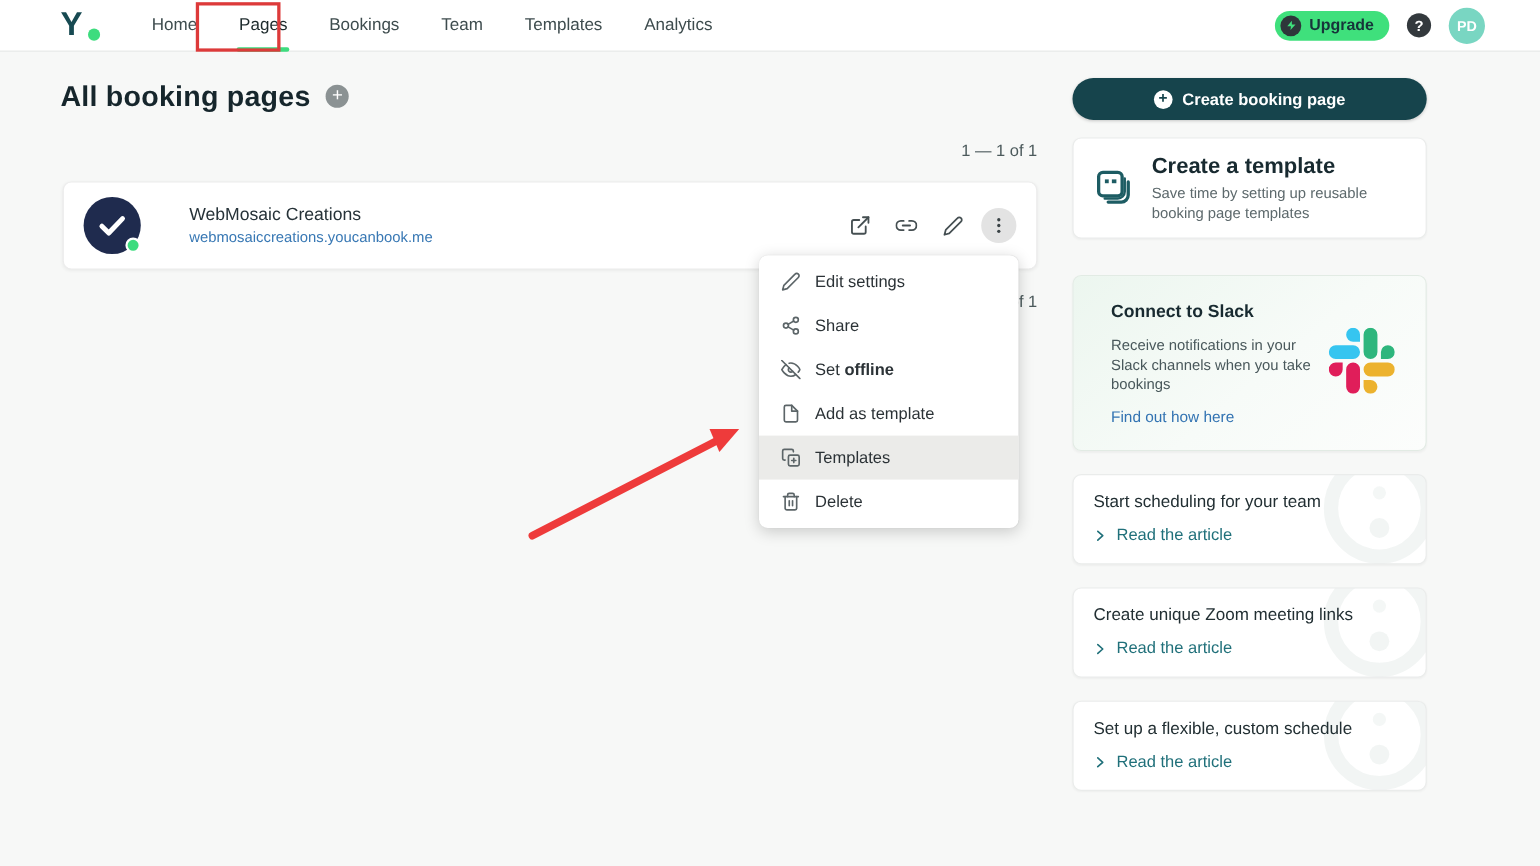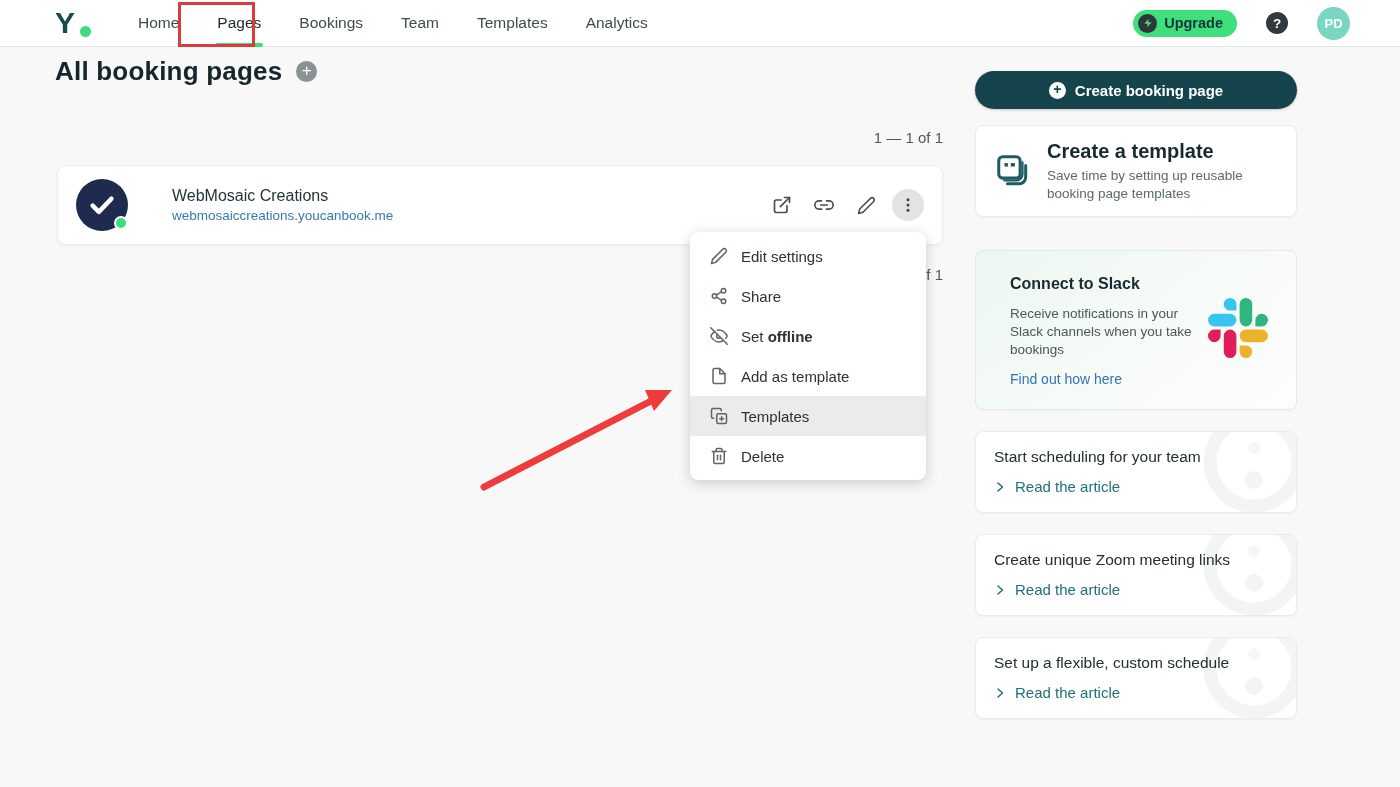--- a/index.html
+++ b/index.html
@@ -30,21 +30,21 @@
   .nav { display: flex; align-items: center; height: 47px; }
   .nav-item {
     position: relative; height: 47px; display: flex; align-items: center;
     margin: 0 19px; font-size: 15.5px; color: #3e4c4e; cursor: pointer; white-space: nowrap;
   }
   .nav-item.active { color: #1d2a2c; }
   .nav-item.active::after {
     content: ""; position: absolute; left: -2px; right: -2px; bottom: 0; height: 4px;
     background: #3ddc7e; border-radius: 2px;
   }
-  .topbar-right { margin-left: auto; display: flex; align-items: center; gap: 29px; }
+  .topbar-right { margin-left: auto; display: flex; align-items: center; gap: 16px; }
   .upgrade-btn {
     height: 27px; background: #3fe07c; border: none; border-radius: 14px;
     display: flex; align-items: center; gap: 7px; padding: 0 14px 0 5px;
     font-family: inherit; font-size: 14.5px; font-weight: 700; color: #17343a; cursor: pointer;
   }
   .bolt-circle {
     width: 19px; height: 19px; border-radius: 50%; background: #2e363a;
     display: flex; align-items: center; justify-content: center;
   }
   .help-btn {
@@ -52,21 +52,21 @@
     color: #ffffff; font-size: 13.5px; font-weight: 700; cursor: pointer;
     display: flex; align-items: center; justify-content: center; font-family: inherit;
   }
   .avatar {
     width: 33px; height: 33px; border-radius: 50%; background: #79d6c2;
     color: #ffffff; font-size: 13px; font-weight: 700;
     display: flex; align-items: center; justify-content: center; cursor: pointer;
   }
 
   
-  .page-header { position: absolute; left: 55px; top: 56px; display: flex; align-items: center; gap: 14px; }
+  .page-header { position: absolute; left: 55px; top: 72px; display: flex; align-items: center; gap: 14px; }
   .page-title { font-size: 26px; font-weight: 600; color: #16262c; letter-spacing: 0.2px; }
   .add-page-btn {
     width: 21px; height: 21px; border-radius: 50%; background: #8b9293; border: none;
     color: #ffffff; font-size: 17px; line-height: 19px; cursor: pointer;
     display: flex; align-items: center; justify-content: center; padding-bottom: 2px; font-family: inherit;
   }
 
   .pagination { position: absolute; font-size: 15px; color: #4c5a5c; }
   .pagination.top { top: 129px; right: 457px; }
   .pagination.bottom { top: 266px; right: 457px; z-index: 10; }

